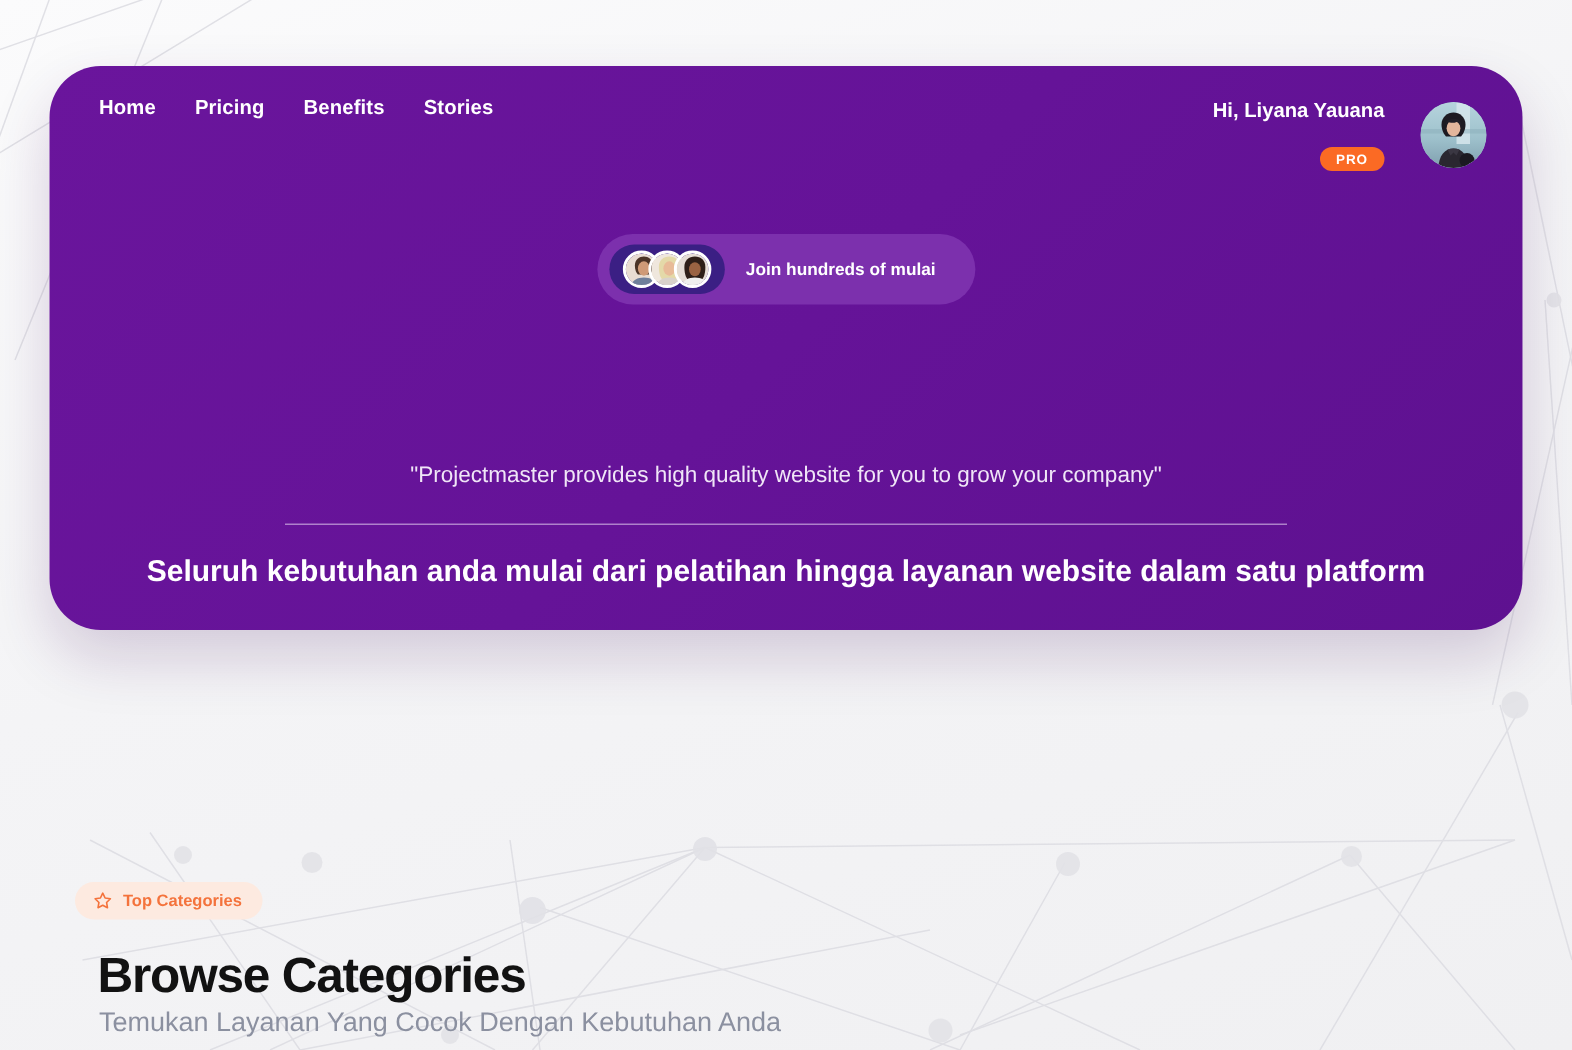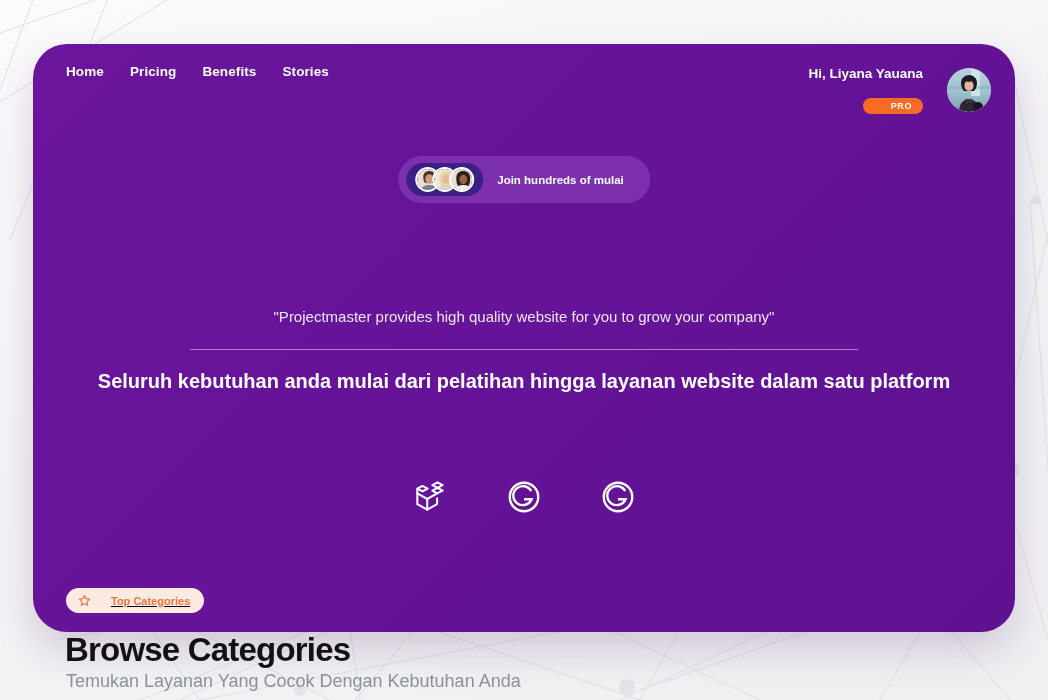--- a/index.html
+++ b/index.html
@@ -28,21 +28,21 @@
     height: 700px;
     pointer-events: none;
   }
 
   
   #hero-card {
     position: absolute;
     left: 33px;
     top: 44px;
     width: 982px;
-    height: 588px;
+    height: 376px;
     background: linear-gradient(135deg, #6a159c 0%, #651398 50%, #5e1190 100%);
     border-radius: 34px;
     box-shadow: 0 18px 40px rgba(60, 10, 90, 0.18);
     overflow: hidden;
   }
 
   
   #nav {
     position: absolute;
     left: 33px;
@@ -78,21 +78,21 @@
     line-height: 1.15;
   }
   #pro-badge {
     display: inline-block;
     margin-top: 16px;
     background: #fb6a24;
     color: #ffffff;
     font-size: 9px;
     font-weight: bold;
     letter-spacing: 0.6px;
-    padding: 3px 11px 3px 28px;
+    padding: 3px 11px 3px 11px;
     border-radius: 9px;
   }
   #avatar {
     width: 44px;
     height: 44px;
     border-radius: 50%;
     overflow: hidden;
     flex: 0 0 auto;
     background: #9fc4cf;
     position: relative;
@@ -232,30 +232,29 @@
     display: flex;
     justify-content: center;
     align-items: center;
     gap: 56px;
   }
   .logo-mark { width: 38px; height: 38px; cursor: pointer; }
 
   
   #top-cat-badge {
     position: absolute;
-    left: 66px;
+    left: 50px;
     top: 588px;
     display: flex;
     align-items: center;
-    gap: 20px;
+    gap: 7px;
     background: #fdeae0;
     border-radius: 15px;
     padding: 6px 14px 6px 12px;
     cursor: pointer;
-    text-decoration: underline;
   }
   #top-cat-label {
     color: #f4733c;
     font-size: 11px;
     font-weight: bold;
     white-space: nowrap;
   }
 
   #browse-title {
     position: absolute;

